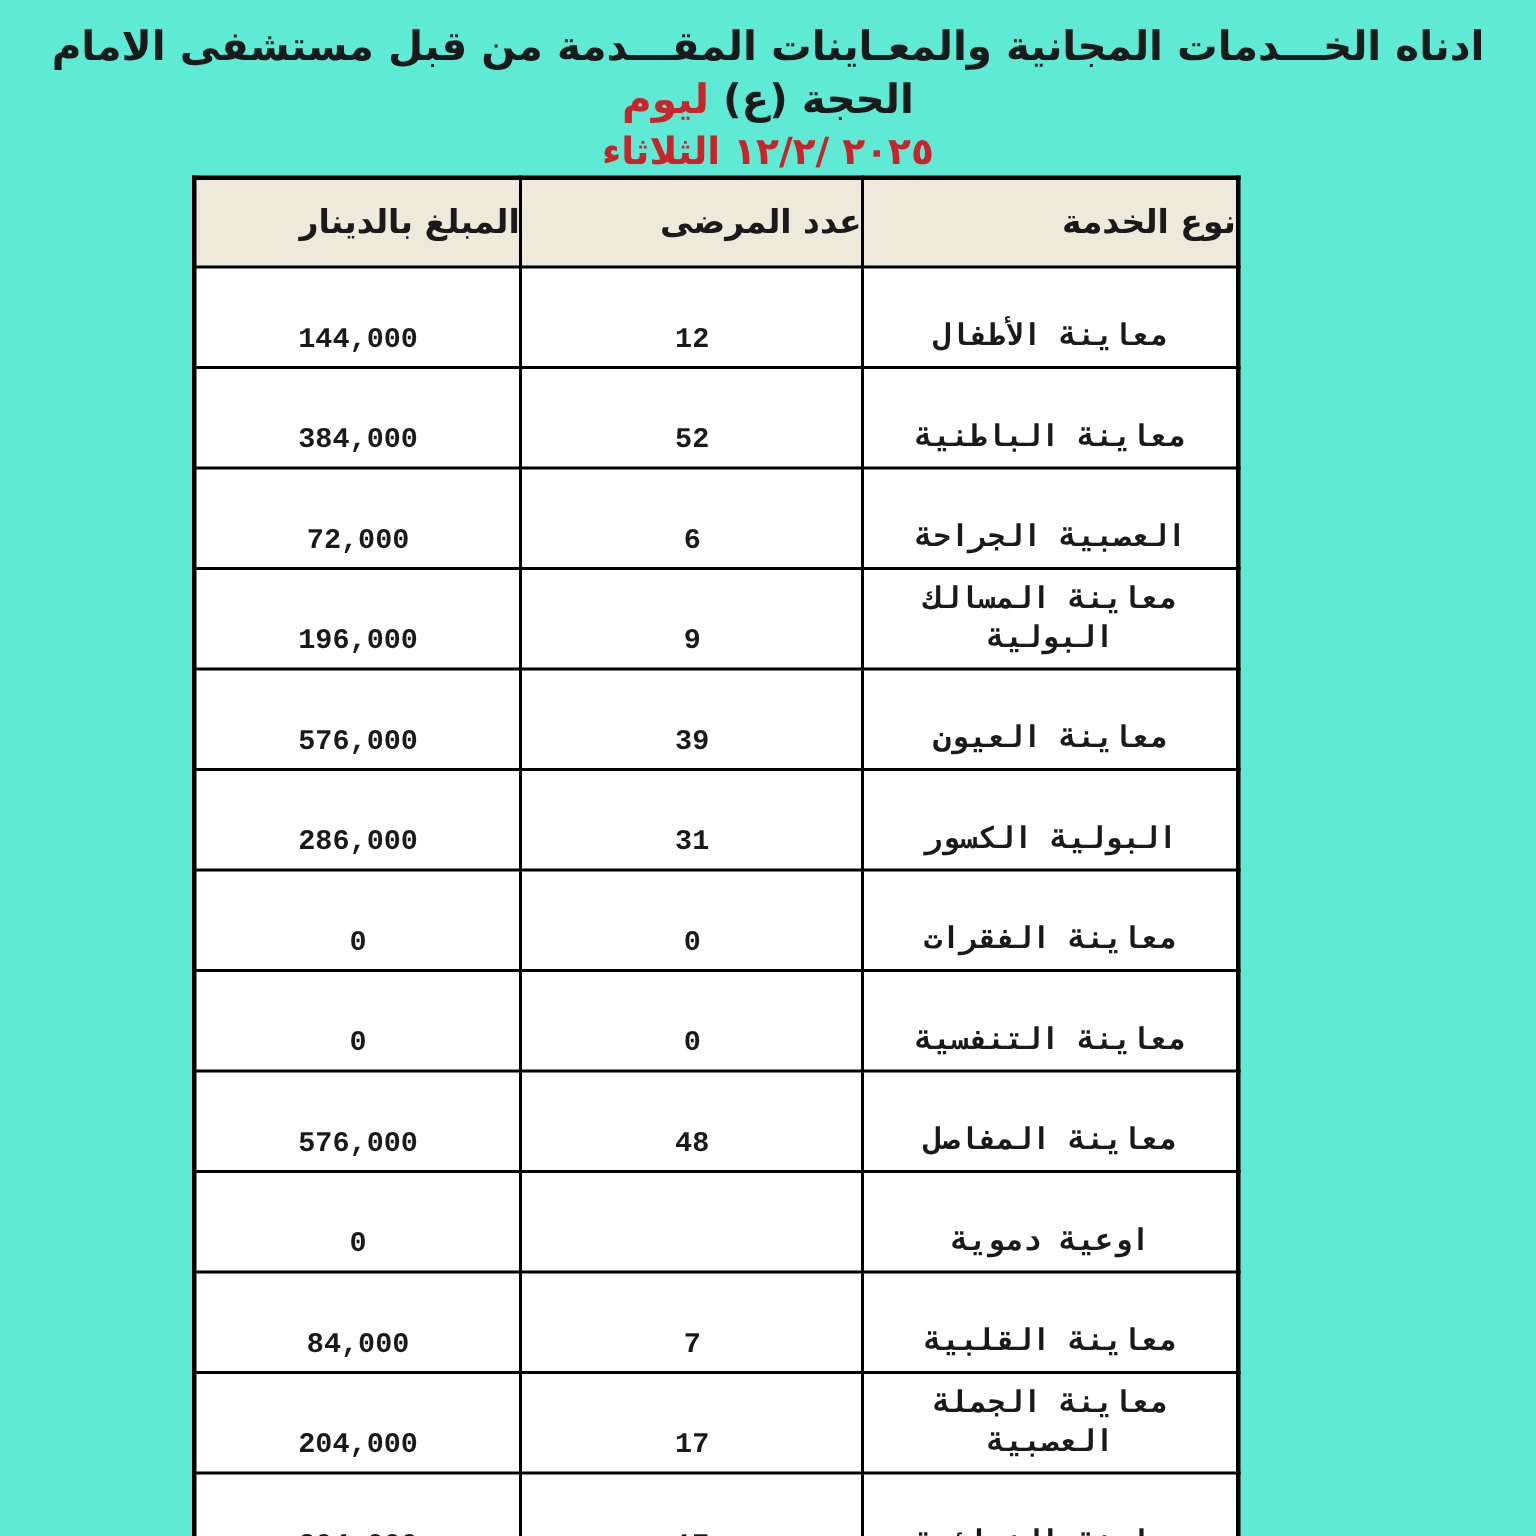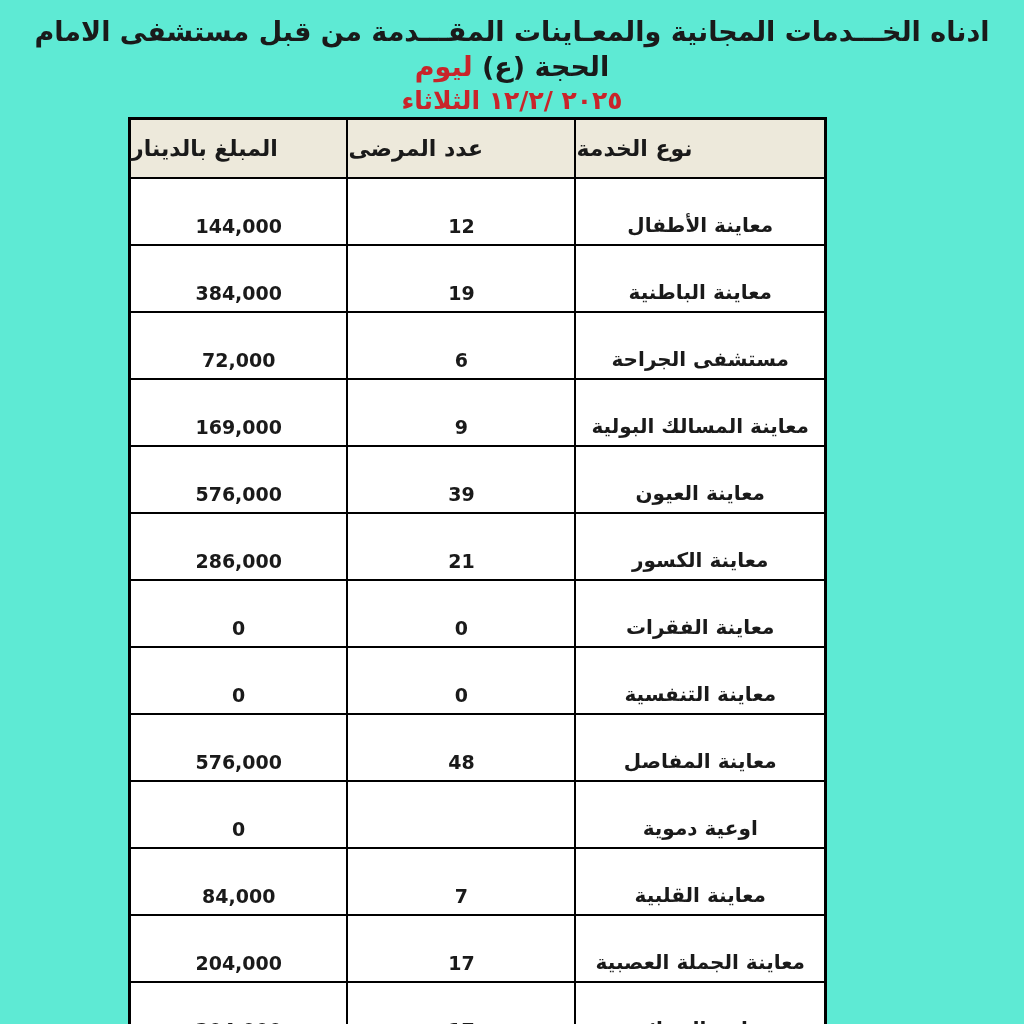--- a/index.html
+++ b/index.html
@@ -51,34 +51,35 @@
     direction: rtl;
     border: 3px solid #000000;
   }
   .report-table th {
     height: 57px;
     background: #ede9db;
     border: 2px solid #000000;
     font-size: 22px;
     font-weight: 700;
     color: #1a1a1a;
-    text-align: left;
+    text-align: right;
     vertical-align: middle;
     padding: 0;
   }
   .report-table td {
     height: 58px;
     border: 2px solid #000000;
     font-size: 20px;
     font-weight: 700;
     color: #1a1a1a;
     text-align: center;
     vertical-align: bottom;
     padding: 0 4px 7px 4px;
     background: #ffffff;
+    font-family: Liberation Mono, monospace;
   }
   .report-table td.num { font-size: 19px; }
 </style>
 </head>
 <body>
 
 <div class="page">
 
   <div class="title-block">
     <div class="title-line1"><span>ادناه الخـــدمات المجانية والمعـاينات  المقـــدمة من قبل مستشفى الامام الحجة (ع)</span>
@@ -103,41 +104,41 @@
       </tr>
     </thead>
     <tbody>
       <tr>
         <td>معاينة الأطفال</td>
         <td class="num">12</td>
         <td class="num">144,000</td>
       </tr>
       <tr>
         <td>معاينة الباطنية</td>
-        <td class="num">19</td>
+        <td class="num">52</td>
         <td class="num">384,000</td>
       </tr>
       <tr>
-        <td>مستشفى الجراحة</td>
+        <td>العصبية الجراحة</td>
         <td class="num">6</td>
         <td class="num">72,000</td>
       </tr>
       <tr>
         <td>معاينة المسالك البولية</td>
         <td class="num">9</td>
-        <td class="num">169,000</td>
+        <td class="num">196,000</td>
       </tr>
       <tr>
         <td>معاينة العيون</td>
         <td class="num">39</td>
         <td class="num">576,000</td>
       </tr>
       <tr>
-        <td>معاينة الكسور</td>
-        <td class="num">21</td>
+        <td>البولية الكسور</td>
+        <td class="num">31</td>
         <td class="num">286,000</td>
       </tr>
       <tr>
         <td>معاينة الفقرات</td>
         <td class="num">0</td>
         <td class="num">0</td>
       </tr>
       <tr>
         <td>معاينة التنفسية</td>
         <td class="num">0</td>

